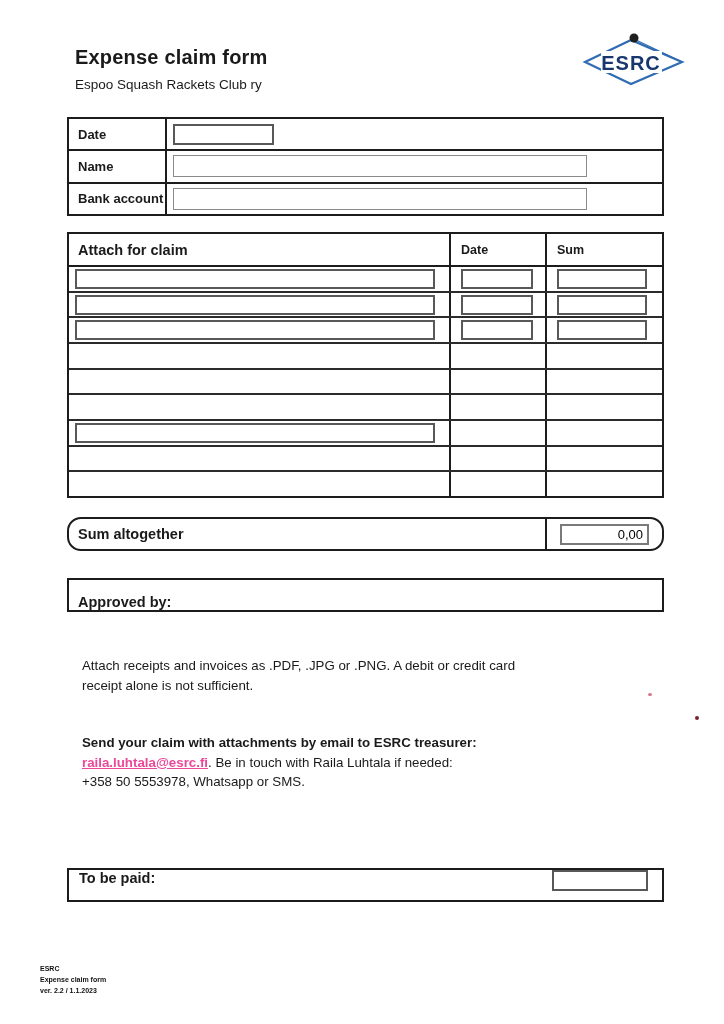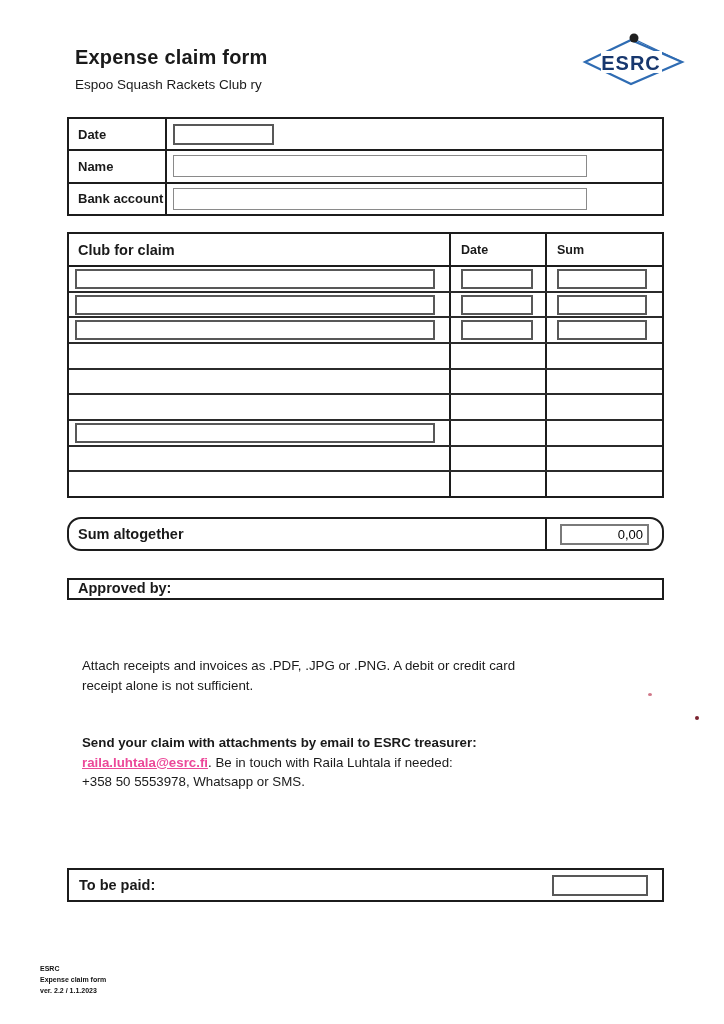--- a/index.html
+++ b/index.html
@@ -35,28 +35,28 @@
   .c-row:last-child{border-bottom:none;}
   .basis-box{width:360px;height:20px;border:2px solid #585858;margin-left:6px;}
   .cdate-box{width:72px;height:20px;border:2px solid #585858;margin-left:10px;}
   .csum-box{width:90px;height:20px;border:2px solid #585858;margin-left:10px;}
   
   #sum-bar{top:517px;height:34px;display:flex;border-radius:14px;}
   .sum-label{flex:1;display:flex;align-items:center;padding-left:9px;font-weight:700;font-size:14.5px;}
   .sum-cell{width:117px;border-left:2px solid #1c1c1c;display:flex;align-items:center;justify-content:center;box-sizing:border-box;}
   .total-box{width:89px;height:21px;border:2px solid #7a7a7a;text-align:right;padding-right:6px;}
   
-  #approved-bar{top:578px;height:22px;display:flex;align-items:flex-start;padding-left:9px;font-weight:700;font-size:14.5px;}
+  #approved-bar{top:578px;height:34px;display:flex;align-items:flex-end;padding-left:9px;font-weight:700;font-size:14.5px;}
   
   #attach-note{position:absolute;left:82px;top:656px;width:490px;font-size:13.3px;line-height:20px;}
   #contact-note{position:absolute;left:82px;top:733px;width:500px;font-size:13.3px;line-height:19.5px;}
   .bold-line{font-weight:700;}
   a.email{color:#ec4899;text-decoration:underline;font-weight:bold;}
   
-  #paid-bar{top:868px;height:34px;display:flex;align-items:center;}
+  #paid-bar{top:868px;height:34px;display:flex;}
   .paid-label{padding-left:10px;font-weight:700;font-size:14.5px;flex:1;}
   .paid-box{width:96px;height:21px;border:2px solid #585858;margin-right:14px;}
   
   #footer{position:absolute;left:40px;top:963px;font-size:7px;font-weight:700;line-height:11px;color:#111;}
   
   .speck{position:absolute;border-radius:50%;}
   #speck-1{left:648px;top:693px;width:4px;height:3px;background:#c4556a;opacity:.8;}
   #speck-2{left:695px;top:716px;width:4px;height:4px;background:#7b2430;}
 </style>
 </head>
@@ -91,21 +91,21 @@
     <div class="i-row">
       <div class="i-label">Bank account</div>
       <div class="i-field">
         <input class="fbox wide-box" style="">
       </div>
     </div>
   </div>
 
   <div id="claims-table" class="frame">
     <div class="c-head">
-      <div class="c-basis h-basis">Club for claim</div>
+      <div class="c-basis h-basis">Attach for claim</div>
       <div class="c-date h-small">Date</div>
       <div class="c-sum h-small">Sum</div>
     </div>
     <div class="claims-body">
         <div class="c-row">
       <div class="c-basis">
         <input class="fbox basis-box" style="">
       </div>
       <div class="c-date">
         <input class="fbox cdate-box" style="">

